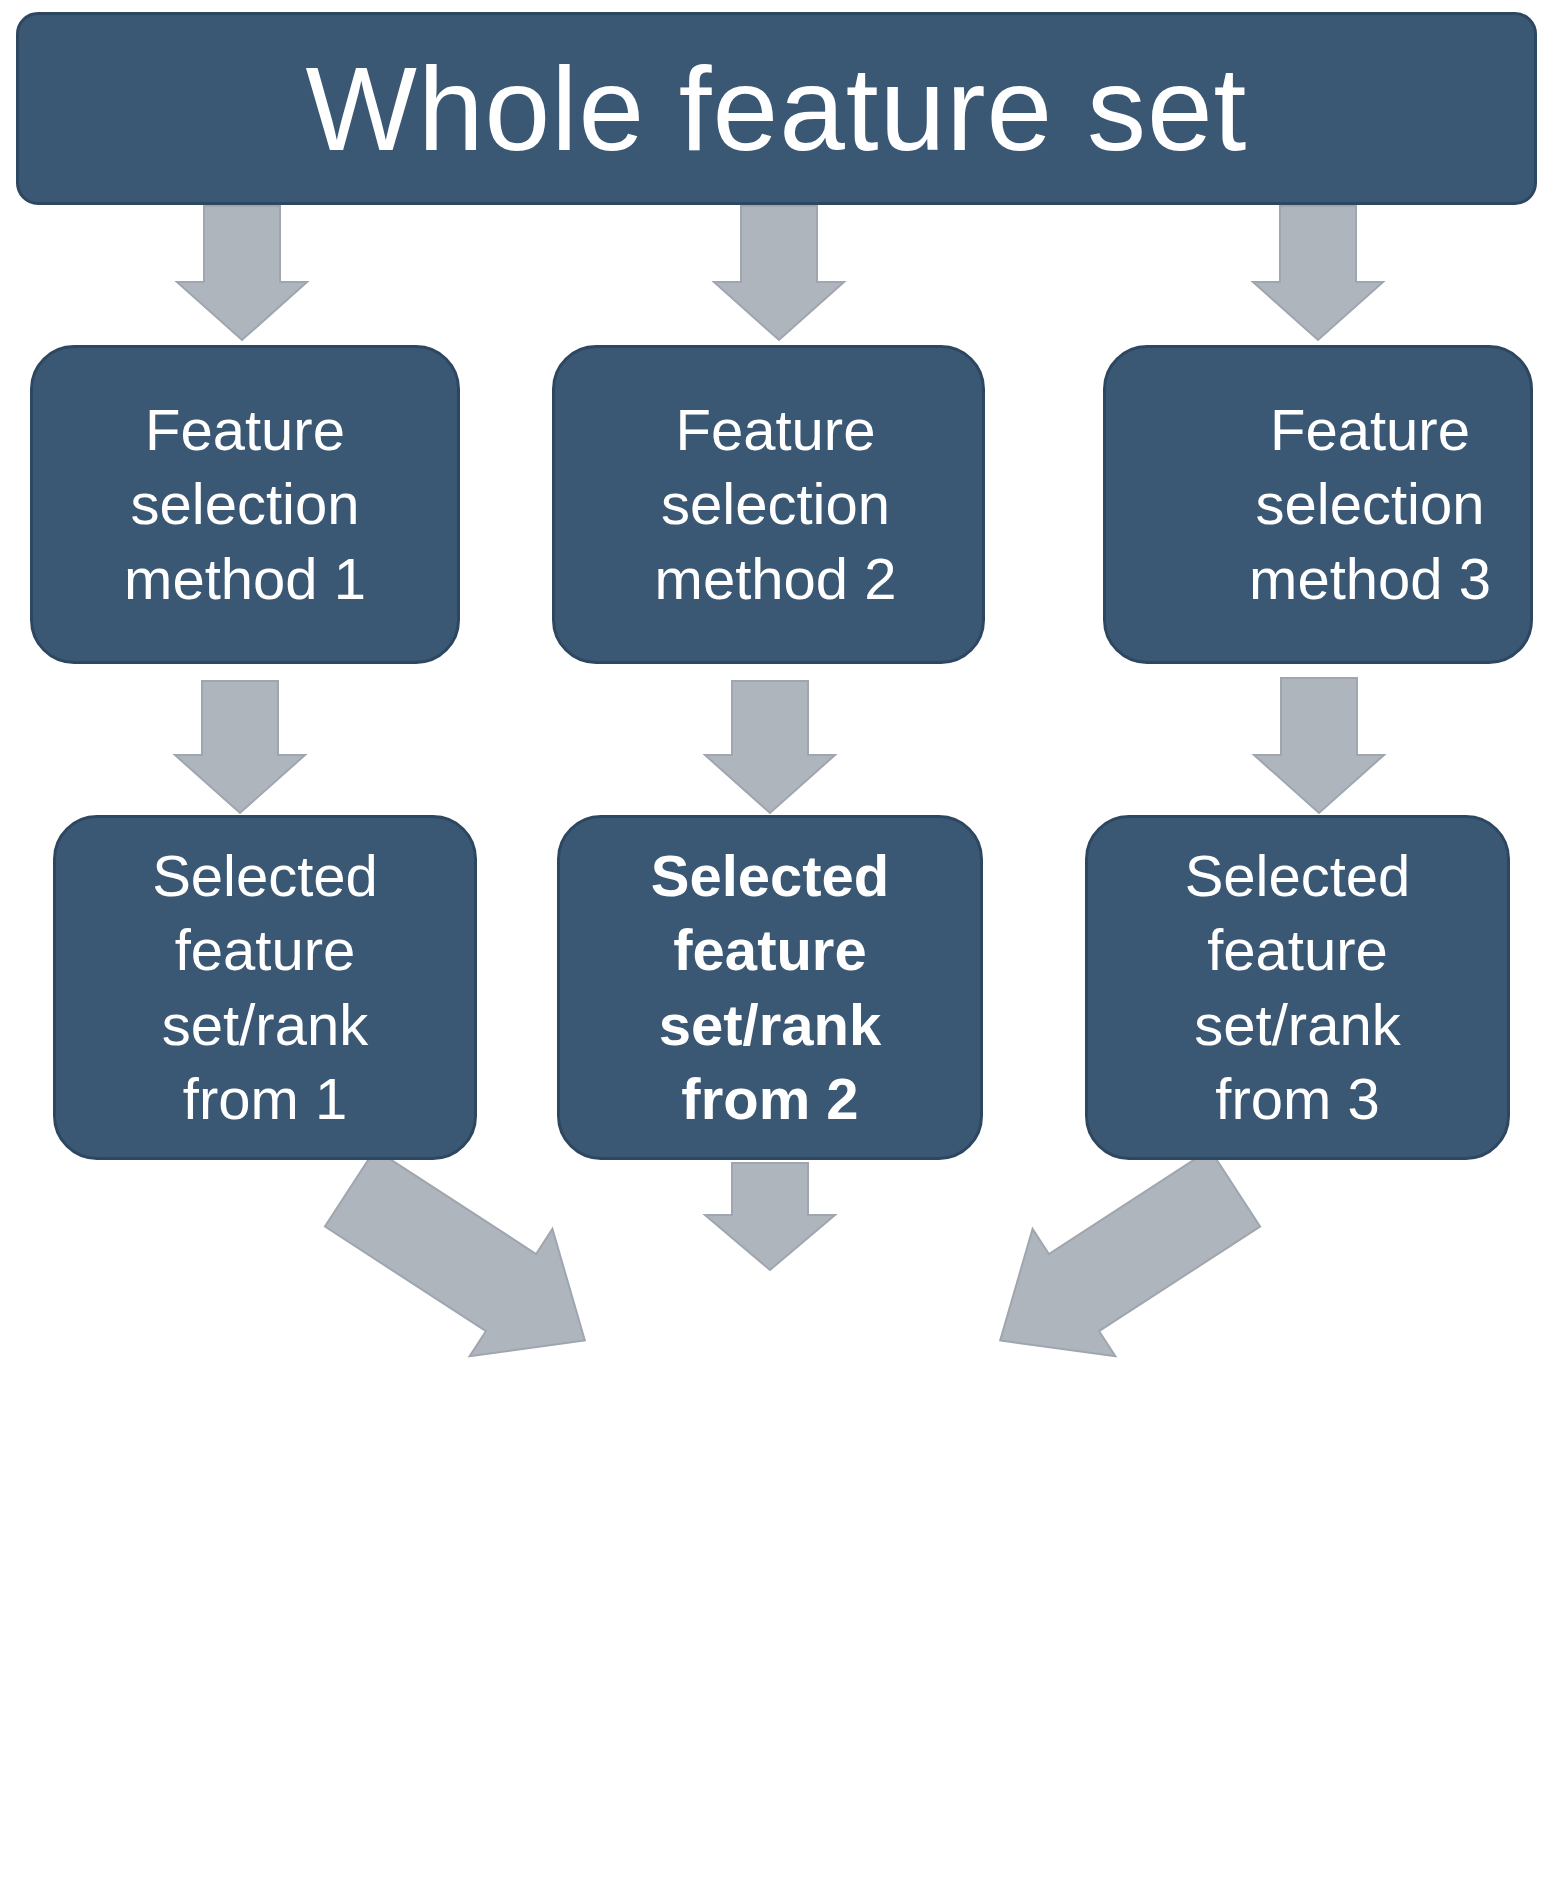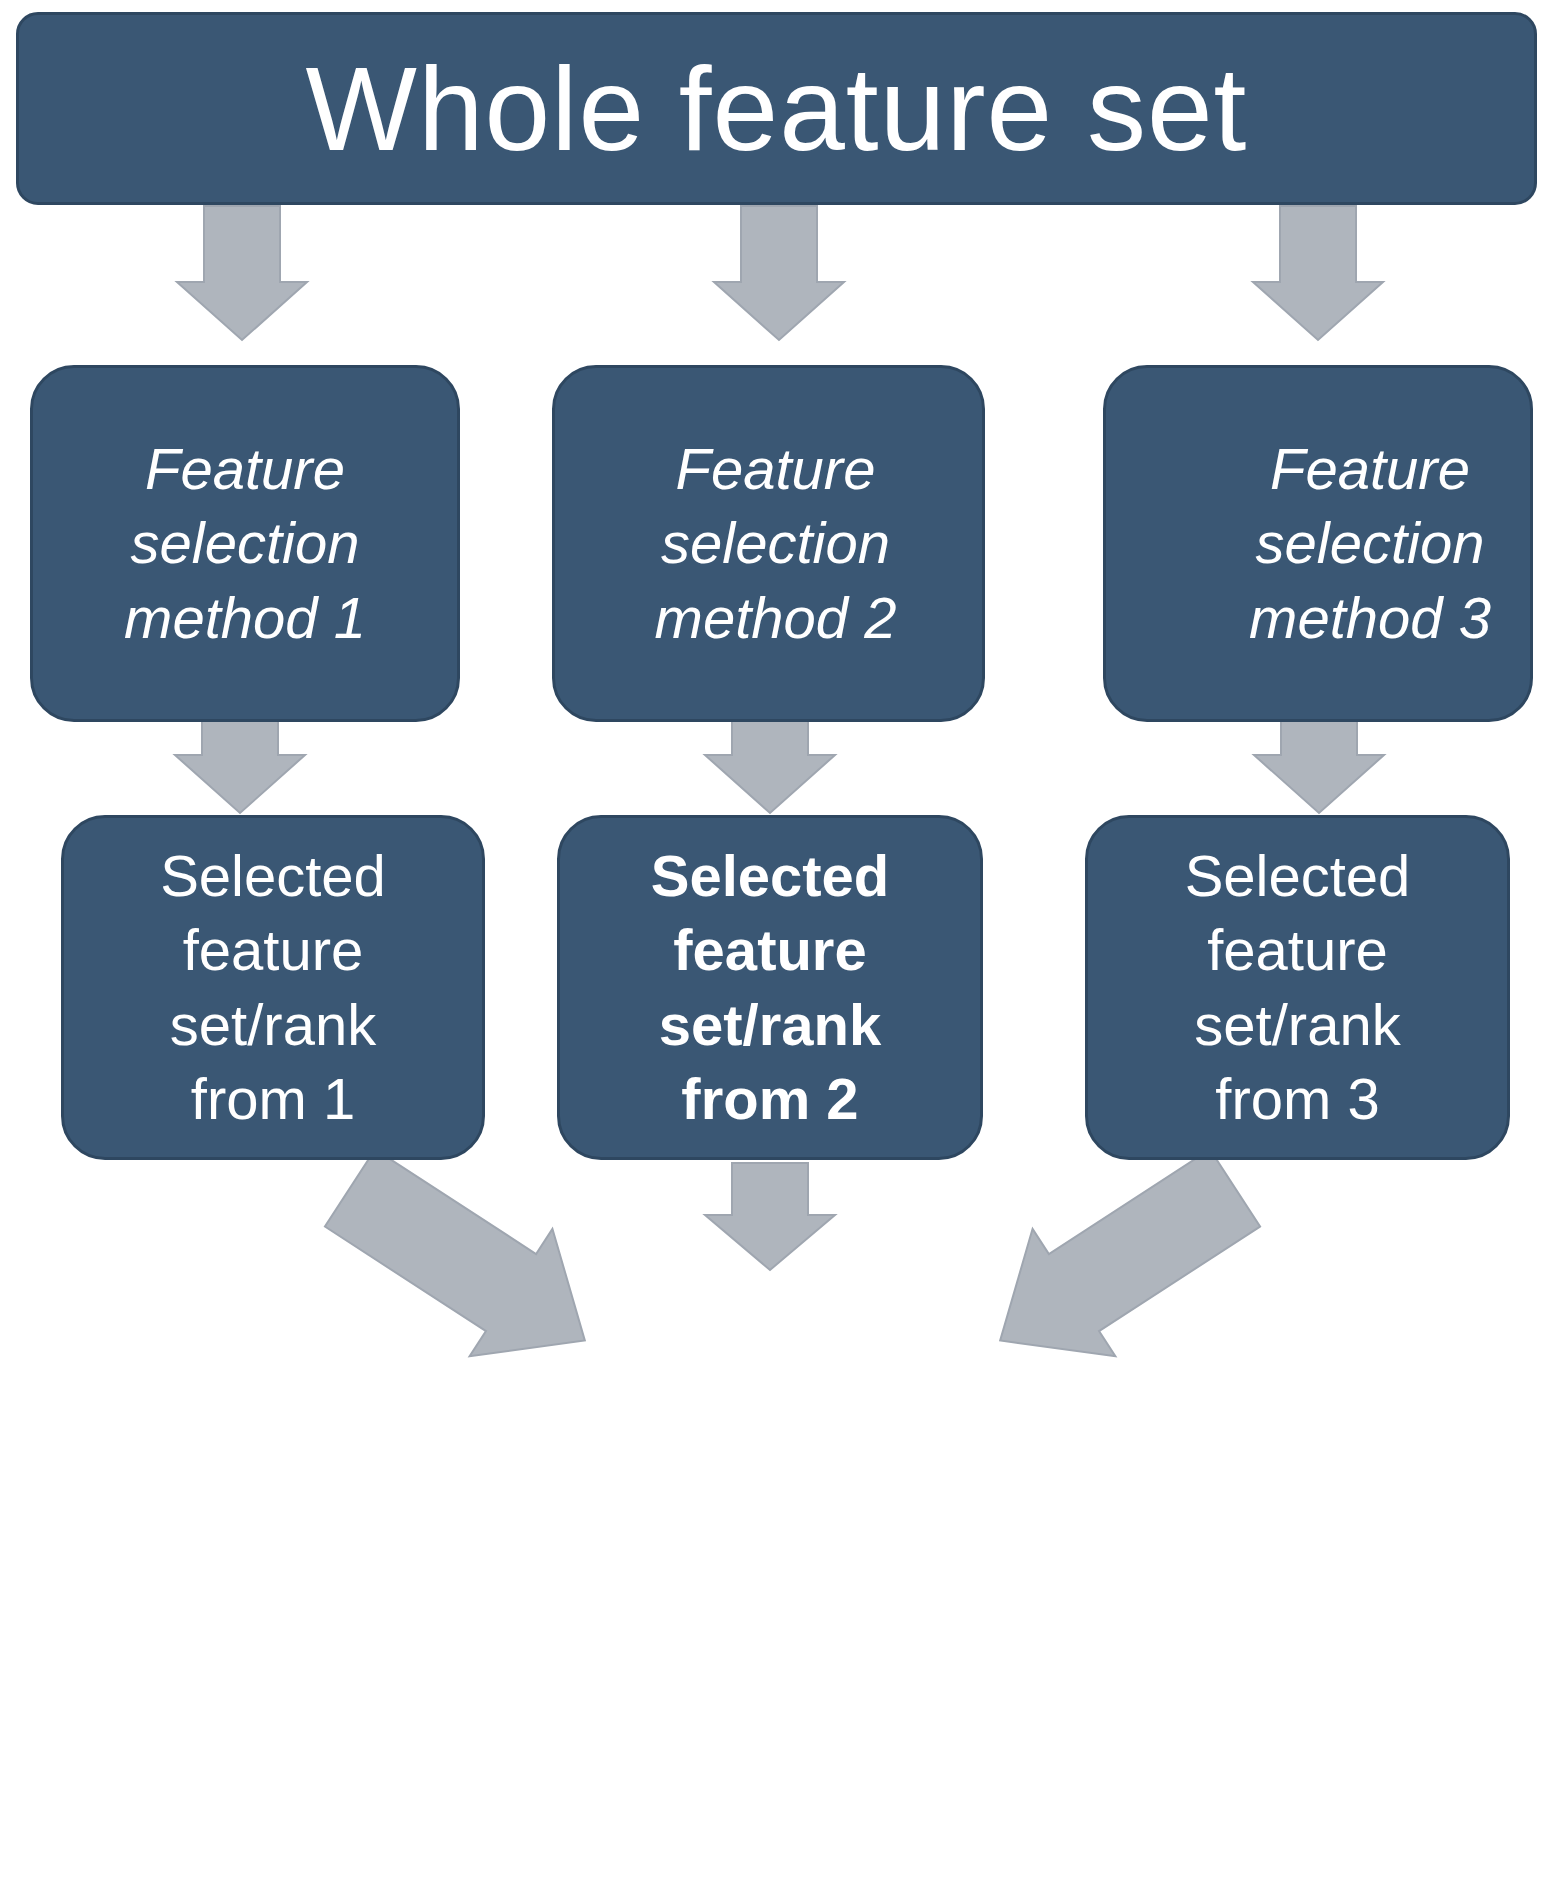--- a/index.html
+++ b/index.html
@@ -46,26 +46,26 @@
     letter-spacing:1px;
   }
   .box{
     border-radius:44px;
     font-size:58px;
     line-height:1.28;
   }
   .box .label{
     width:320px;
   }
-  .row1{ top:365px; height:357px;font-style:italic; }
+  .row1{ top:345px; height:319px; }
   .row2{ top:815px; height:345px; }
   .box-m1{ left:30px;  width:430px; }
   .box-m2{ left:552px; width:433px;padding-left:14px; }
   .box-m3{ left:1103px;width:430px;justify-content:flex-end; }
-  .box-r1{ left:53px;  width:424px;margin-left:8px; }
+  .box-r1{ left:53px;  width:424px; }
   .box-r2{ left:557px; width:426px;font-weight:bold; }
   .box-r3{ left:1085px;width:425px; }
   .circle{
     left:493px; top:1272px;
     width:570px; height:584px;
     border-radius:50%;
     font-size:56px;
     line-height:1.4;
   }
   .circle .label{

